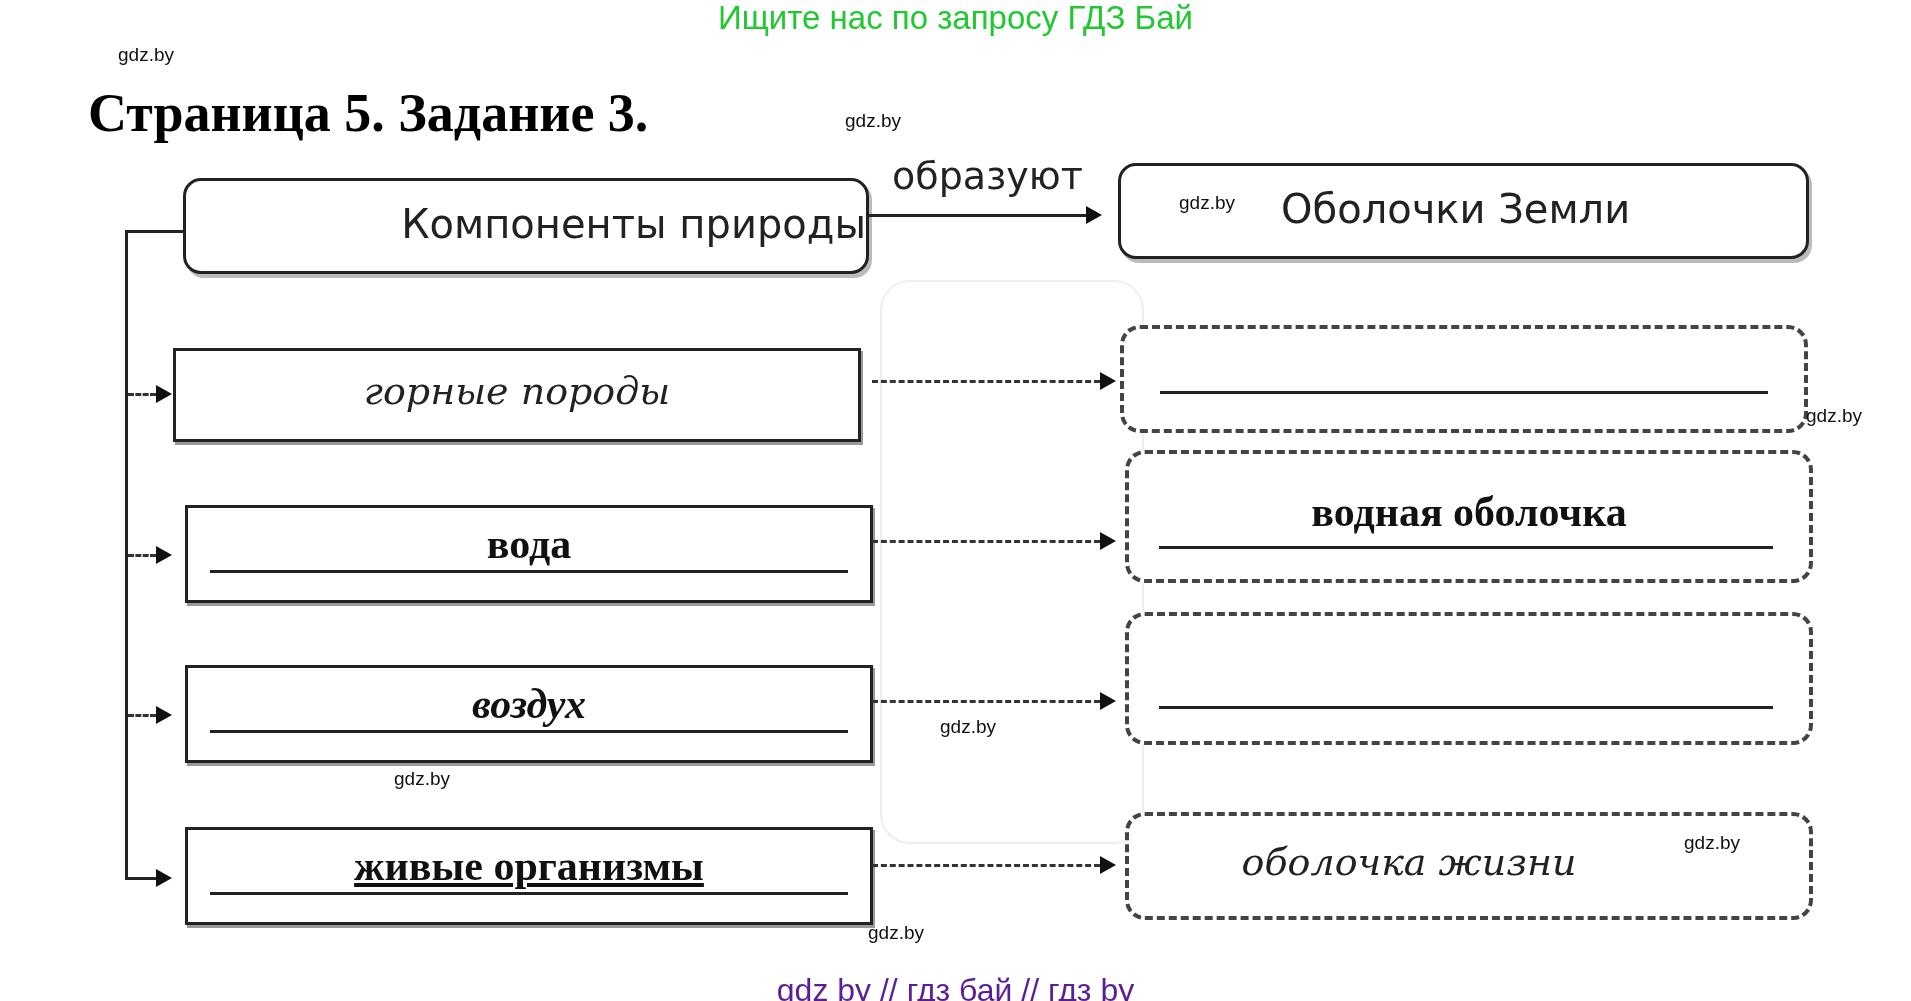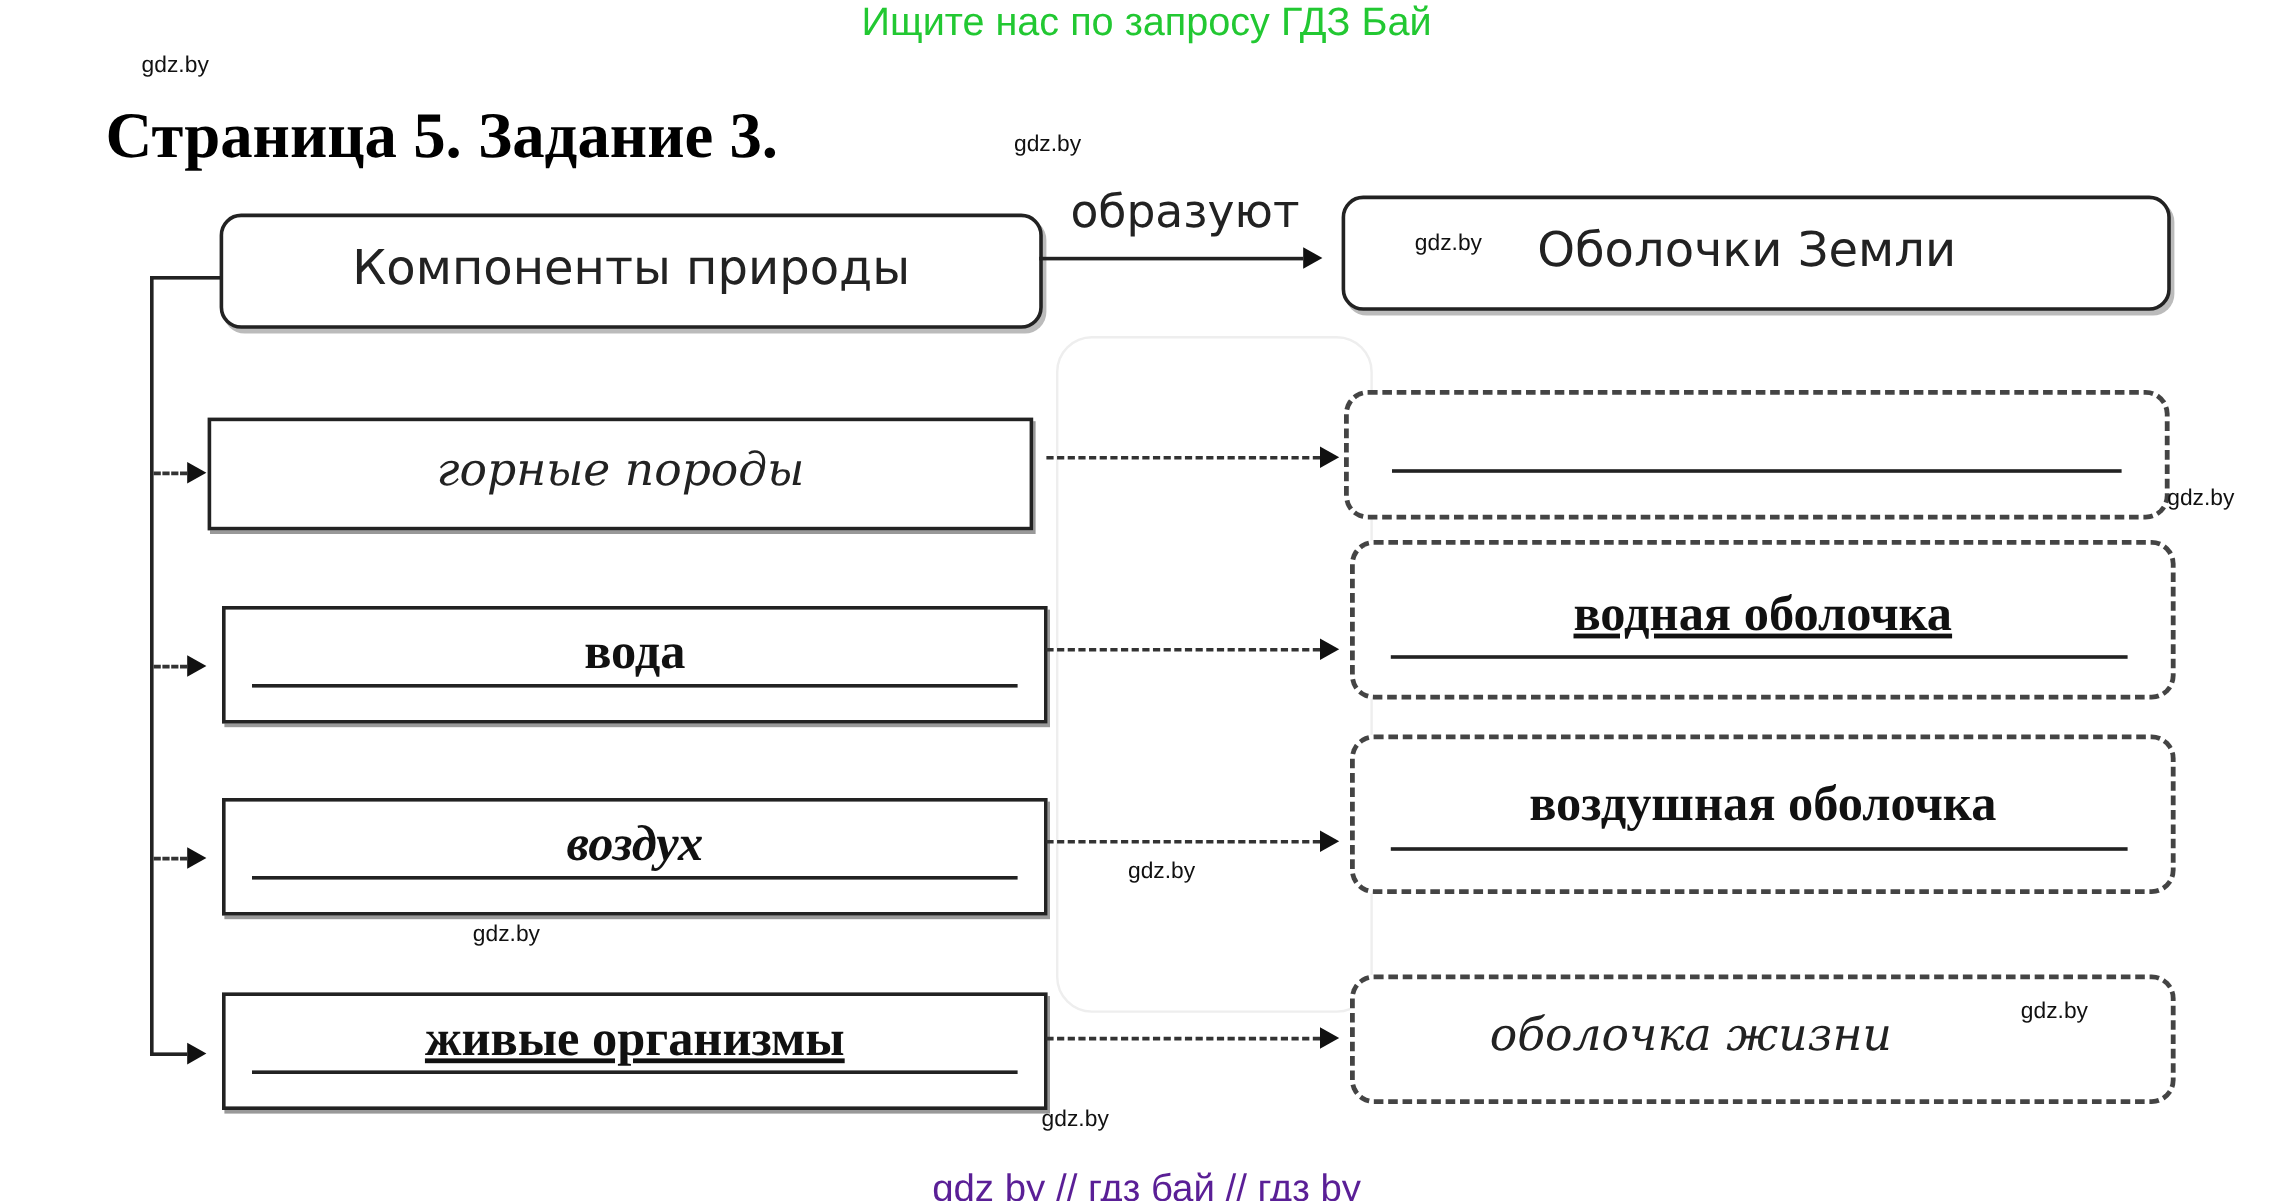--- a/index.html
+++ b/index.html
@@ -31,21 +31,21 @@
 <div class="abs wm" style="left:118px;top:44px;">gdz.by</div>
 <div class="abs title">Страница 5. Задание 3.</div>
 <div class="abs wm" style="left:845px;top:110px;">gdz.by</div>
 
 <div class="faint" style="left:880px;top:280px;width:260px;height:560px;"></div>
 
 <div class="vline" style="left:125px;top:230px;height:650px;"></div>
 <div class="hline" style="left:125px;top:230px;width:60px;"></div>
 
 <div class="abs box-rounded" style="left:183px;top:178px;width:680px;height:90px;">
-  <div class="box-text sans" style="top:20px;">Компоненты природы</div>
+  <div class="box-text sans" style="top:20px;text-align:right;">Компоненты природы</div>
 </div>
 
 <div class="abs sans" style="left:892px;top:154px;font-size:38px;">образуют</div>
 <div class="hline" style="left:866px;top:214px;width:220px;"></div>
 <div class="arrow" style="left:1086px;top:206px;"></div>
 
 <div class="abs box-rounded" style="left:1118px;top:163px;width:685px;height:90px;">
   <div class="abs wm" style="left:58px;top:26px;">gdz.by</div>
   <div class="box-text sans" style="top:20px;left:160px;text-align:left;">Оболочки Земли</div>
 </div>
@@ -64,34 +64,33 @@
 
 <div class="dline" style="left:128px;top:554px;width:28px;"></div>
 <div class="arrow" style="left:156px;top:546px;"></div>
 <div class="abs box-rect" style="left:185px;top:505px;width:682px;height:92px;">
   <div class="box-text print" style="top:12px;">вода</div>
   <div class="uline" style="left:22px;right:22px;top:62px;"></div>
 </div>
 <div class="dline" style="left:872px;top:540px;width:228px;"></div>
 <div class="arrow" style="left:1100px;top:532px;"></div>
 <div class="abs box-dash" style="left:1125px;top:450px;width:680px;height:125px;">
-  <div class="box-text print" style="top:34px;text-decoration:underline;">водная оболочка</div>
+  <div class="box-text print" style="top:34px;">водная оболочка</div>
   <div class="uline" style="left:30px;right:36px;top:92px;"></div>
 </div>
 
 <div class="dline" style="left:128px;top:714px;width:28px;"></div>
 <div class="arrow" style="left:156px;top:706px;"></div>
 <div class="abs box-rect" style="left:185px;top:665px;width:682px;height:92px;">
   <div class="box-text print" style="top:12px;font-style:italic;">воздух</div>
   <div class="uline" style="left:22px;right:22px;top:62px;"></div>
 </div>
 <div class="dline" style="left:872px;top:700px;width:228px;"></div>
 <div class="arrow" style="left:1100px;top:692px;"></div>
 <div class="abs box-dash" style="left:1125px;top:612px;width:680px;height:125px;">
-  <div class="box-text print" style="top:30px;">воздушная оболочка</div>
   <div class="uline" style="left:30px;right:36px;top:90px;"></div>
 </div>
 <div class="abs wm" style="left:940px;top:716px;">gdz.by</div>
 <div class="abs wm" style="left:394px;top:768px;">gdz.by</div>
 
 <div class="hline" style="left:125px;top:877px;width:31px;"></div>
 <div class="arrow" style="left:156px;top:869px;"></div>
 <div class="abs box-rect" style="left:185px;top:827px;width:682px;height:92px;">
   <div class="box-text print" style="top:12px;text-decoration:underline;">живые организмы</div>
   <div class="uline" style="left:22px;right:22px;top:62px;"></div>

